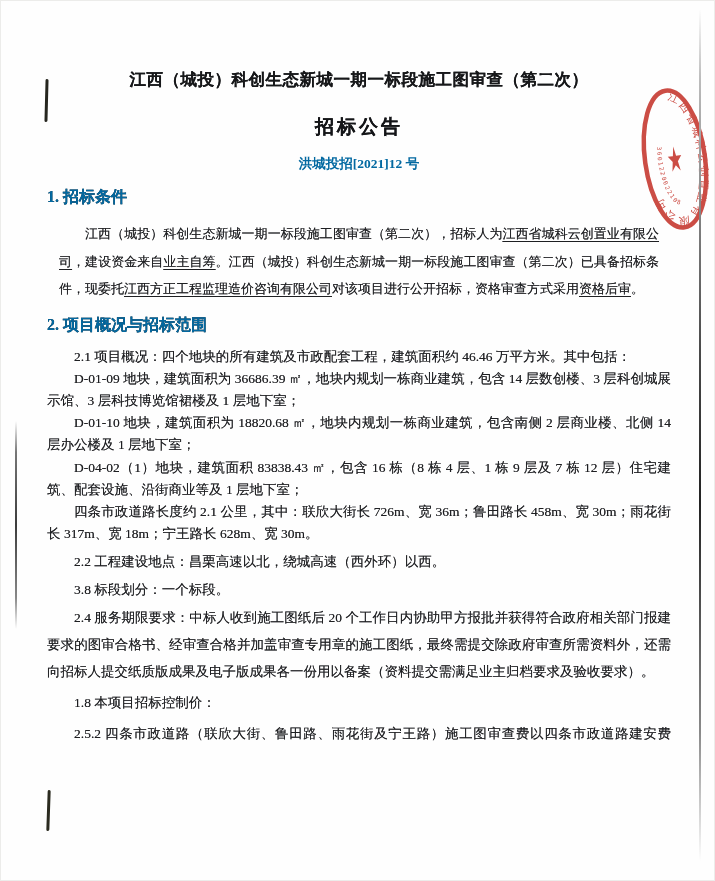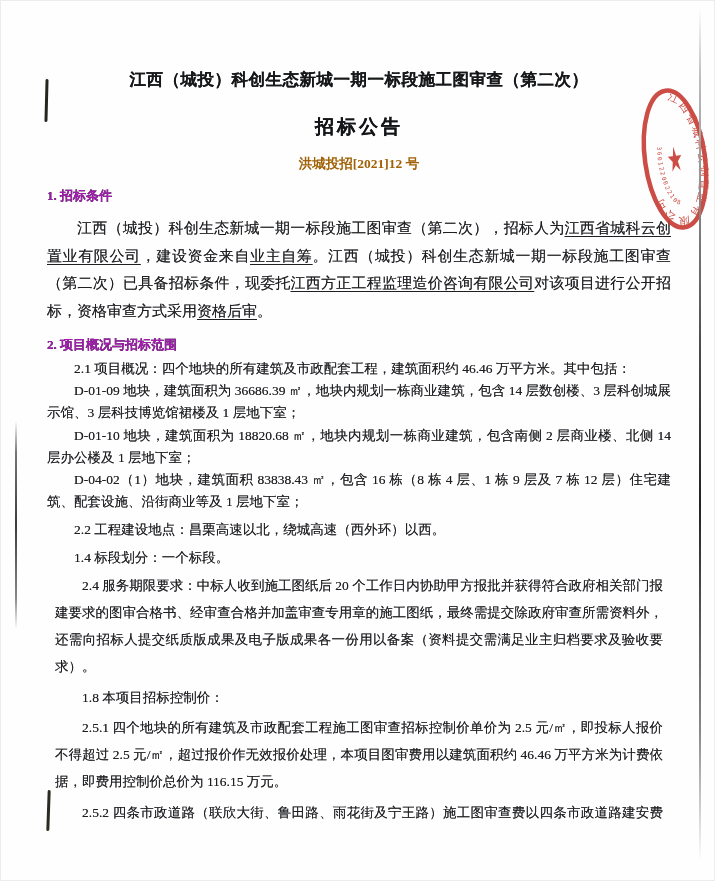--- a/index.html
+++ b/index.html
@@ -7,30 +7,30 @@
     position:relative; width:715px; height:881px;
     background:#fefefe; overflow:hidden;
     font-family:"Liberation Serif", serif;
     color:#1e1f22;
     border:1px solid #ececea; box-sizing:border-box;
   }
   .content { position:absolute; left:46px; top:68px; width:624px; }
 
   .doc-title   { font-size:16.5px; font-weight:700; text-align:center; letter-spacing:.5px; margin:0 0 23px; color:#17181a; text-shadow:0 0 .4px #17181a; }
   .doc-subtitle{ font-size:19px;   font-weight:700; text-align:center; letter-spacing:3px;  margin:15px 0 15px; color:#141518; text-shadow:0 0 .4px #141518; }
-  .doc-number  { font-size:13.5px; font-weight:700; text-align:center; margin:0 0 14px; color:#a16207; }
+  .doc-number  { font-size:13.5px; font-weight:700; text-align:center; margin:0 0 14px; color:#0369a1; }
 
-  .sec-heading { font-size:13px; font-weight:700; margin:0 0 10px; color:#a21caf; text-shadow:0 0 .4px #131416; }
-  .sec-heading.second { margin:11px 0 4px; }
+  .sec-heading { font-size:16px; font-weight:700; margin:0 0 10px; color:#0369a1; text-shadow:0 0 .4px #131416; }
+  .sec-heading.second { margin:11px 0 10px; }
 
   p { text-shadow:0 0 .3px rgba(20,20,25,.65); }
-  .p-cond  { font-size:15px; line-height:27.5px; text-align:justify; text-indent:2em; margin:0; }
+  .p-cond  { font-size:13px; line-height:27.5px; text-align:justify; text-indent:2em; margin:12px; }
   .p-tight { font-size:13.5px; line-height:22.2px; text-align:justify; text-indent:2em; margin:0; }
   .p-mid   { font-size:13.5px; line-height:23px;   text-align:justify; text-indent:2em; margin:5px 0 0; }
-  .p-wide  { font-size:13.5px; line-height:26.8px; text-align:justify; text-indent:2em; margin:4px 8px 0; }
+  .p-wide  { font-size:13.5px; line-height:26.8px; text-align:justify; text-indent:2em; margin:4px 0 0; }
   .p-last  { text-align-last:justify; }
 
   .u { text-decoration:underline; text-underline-offset:3px; }
 
   
   .seal { position:absolute; left:606px; top:68px; pointer-events:none; opacity:.88; }
 
   
   .scan-mark { position:absolute; background:#26261f; border-radius:2px; }
   .mark-top    { left:44px; top:78px;  width:3px; height:43px; transform:rotate(1.5deg); }
@@ -54,27 +54,27 @@
     <div class="sec-heading">1. 招标条件</div>
 
     <p class="p-cond"><span>江西（城投）科创生态新城一期一标段施工图审查（第二次），招标人为</span><span class="u">江西省城科云创置业有限公司</span><span>，建设资金来自</span><span class="u">业主自筹</span><span>。江西（城投）科创生态新城一期一标段施工图审查（第二次）已具备招标条件，现委托</span><span class="u">江西方正工程监理造价咨询有限公司</span><span>对该项目进行公开招标，资格审查方式采用</span><span class="u">资格后审</span><span>。</span></p>
 
     <div class="sec-heading second">2. 项目概况与招标范围</div>
 
     <p class="p-tight">2.1 项目概况：四个地块的所有建筑及市政配套工程，建筑面积约 46.46 万平方米。其中包括：</p>
     <p class="p-tight">D-01-09 地块，建筑面积为 36686.39 ㎡，地块内规划一栋商业建筑，包含 14 层数创楼、3 层科创城展示馆、3 层科技博览馆裙楼及 1 层地下室；</p>
     <p class="p-tight">D-01-10 地块，建筑面积为 18820.68 ㎡，地块内规划一栋商业建筑，包含南侧 2 层商业楼、北侧 14 层办公楼及 1 层地下室；</p>
     <p class="p-tight">D-04-02（1）地块，建筑面积 83838.43 ㎡，包含 16 栋（8 栋 4 层、1 栋 9 层及 7 栋 12 层）住宅建筑、配套设施、沿街商业等及 1 层地下室；</p>
+    <p class="p-tight">四条市政道路长度约 2.1 公里，其中：联欣大街长 726m、宽 36m；鲁田路长 458m、宽 30m；雨花街长 317m、宽 18m；宁王路长 628m、宽 30m。</p>
 
     <p class="p-mid">2.2 工程建设地点：昌栗高速以北，绕城高速（西外环）以西。</p>
-    <p class="p-mid">1.4 标段划分：一个标段。</p>
+    <p class="p-mid">3.8 标段划分：一个标段。</p>
 
     <p class="p-wide">2.4 服务期限要求：中标人收到施工图纸后 20 个工作日内协助甲方报批并获得符合政府相关部门报建要求的图审合格书、经审查合格并加盖审查专用章的施工图纸，最终需提交除政府审查所需资料外，还需向招标人提交纸质版成果及电子版成果各一份用以备案（资料提交需满足业主归档要求及验收要求）。</p>
     <p class="p-wide">1.8 本项目招标控制价：</p>
-    <p class="p-wide">2.5.1 四个地块的所有建筑及市政配套工程施工图审查招标控制价单价为 2.5 元/㎡，即投标人报价不得超过 2.5 元/㎡，超过报价作无效报价处理，本项目图审费用以建筑面积约 46.46 万平方米为计费依据，即费用控制价总价为 116.15 万元。</p>
     <p class="p-wide p-last">2.5.2 四条市政道路（联欣大街、鲁田路、雨花街及宁王路）施工图审查费以四条市政道路建安费</p>
 
   </div>
 
   <svg class="seal" width="115" height="185" viewBox="0 0 115 185">
     <g transform="translate(68,90) rotate(-8)" fill="none" stroke="#c5352c">
       <ellipse rx="30" ry="69" stroke-width="4.5"></ellipse>
       <path id="sealArc" d="M 0,-59 A 24,59 0 1 1 -0.02,-59" stroke="none"></path>
       <path id="sealCodeArc" d="M 0,-46 A 17,46 0 1 0 0.02,-46" stroke="none"></path>
       <text fill="#c5352c" stroke="none" font-size="11" letter-spacing="2" style="font-family:'Liberation Serif',serif;">

